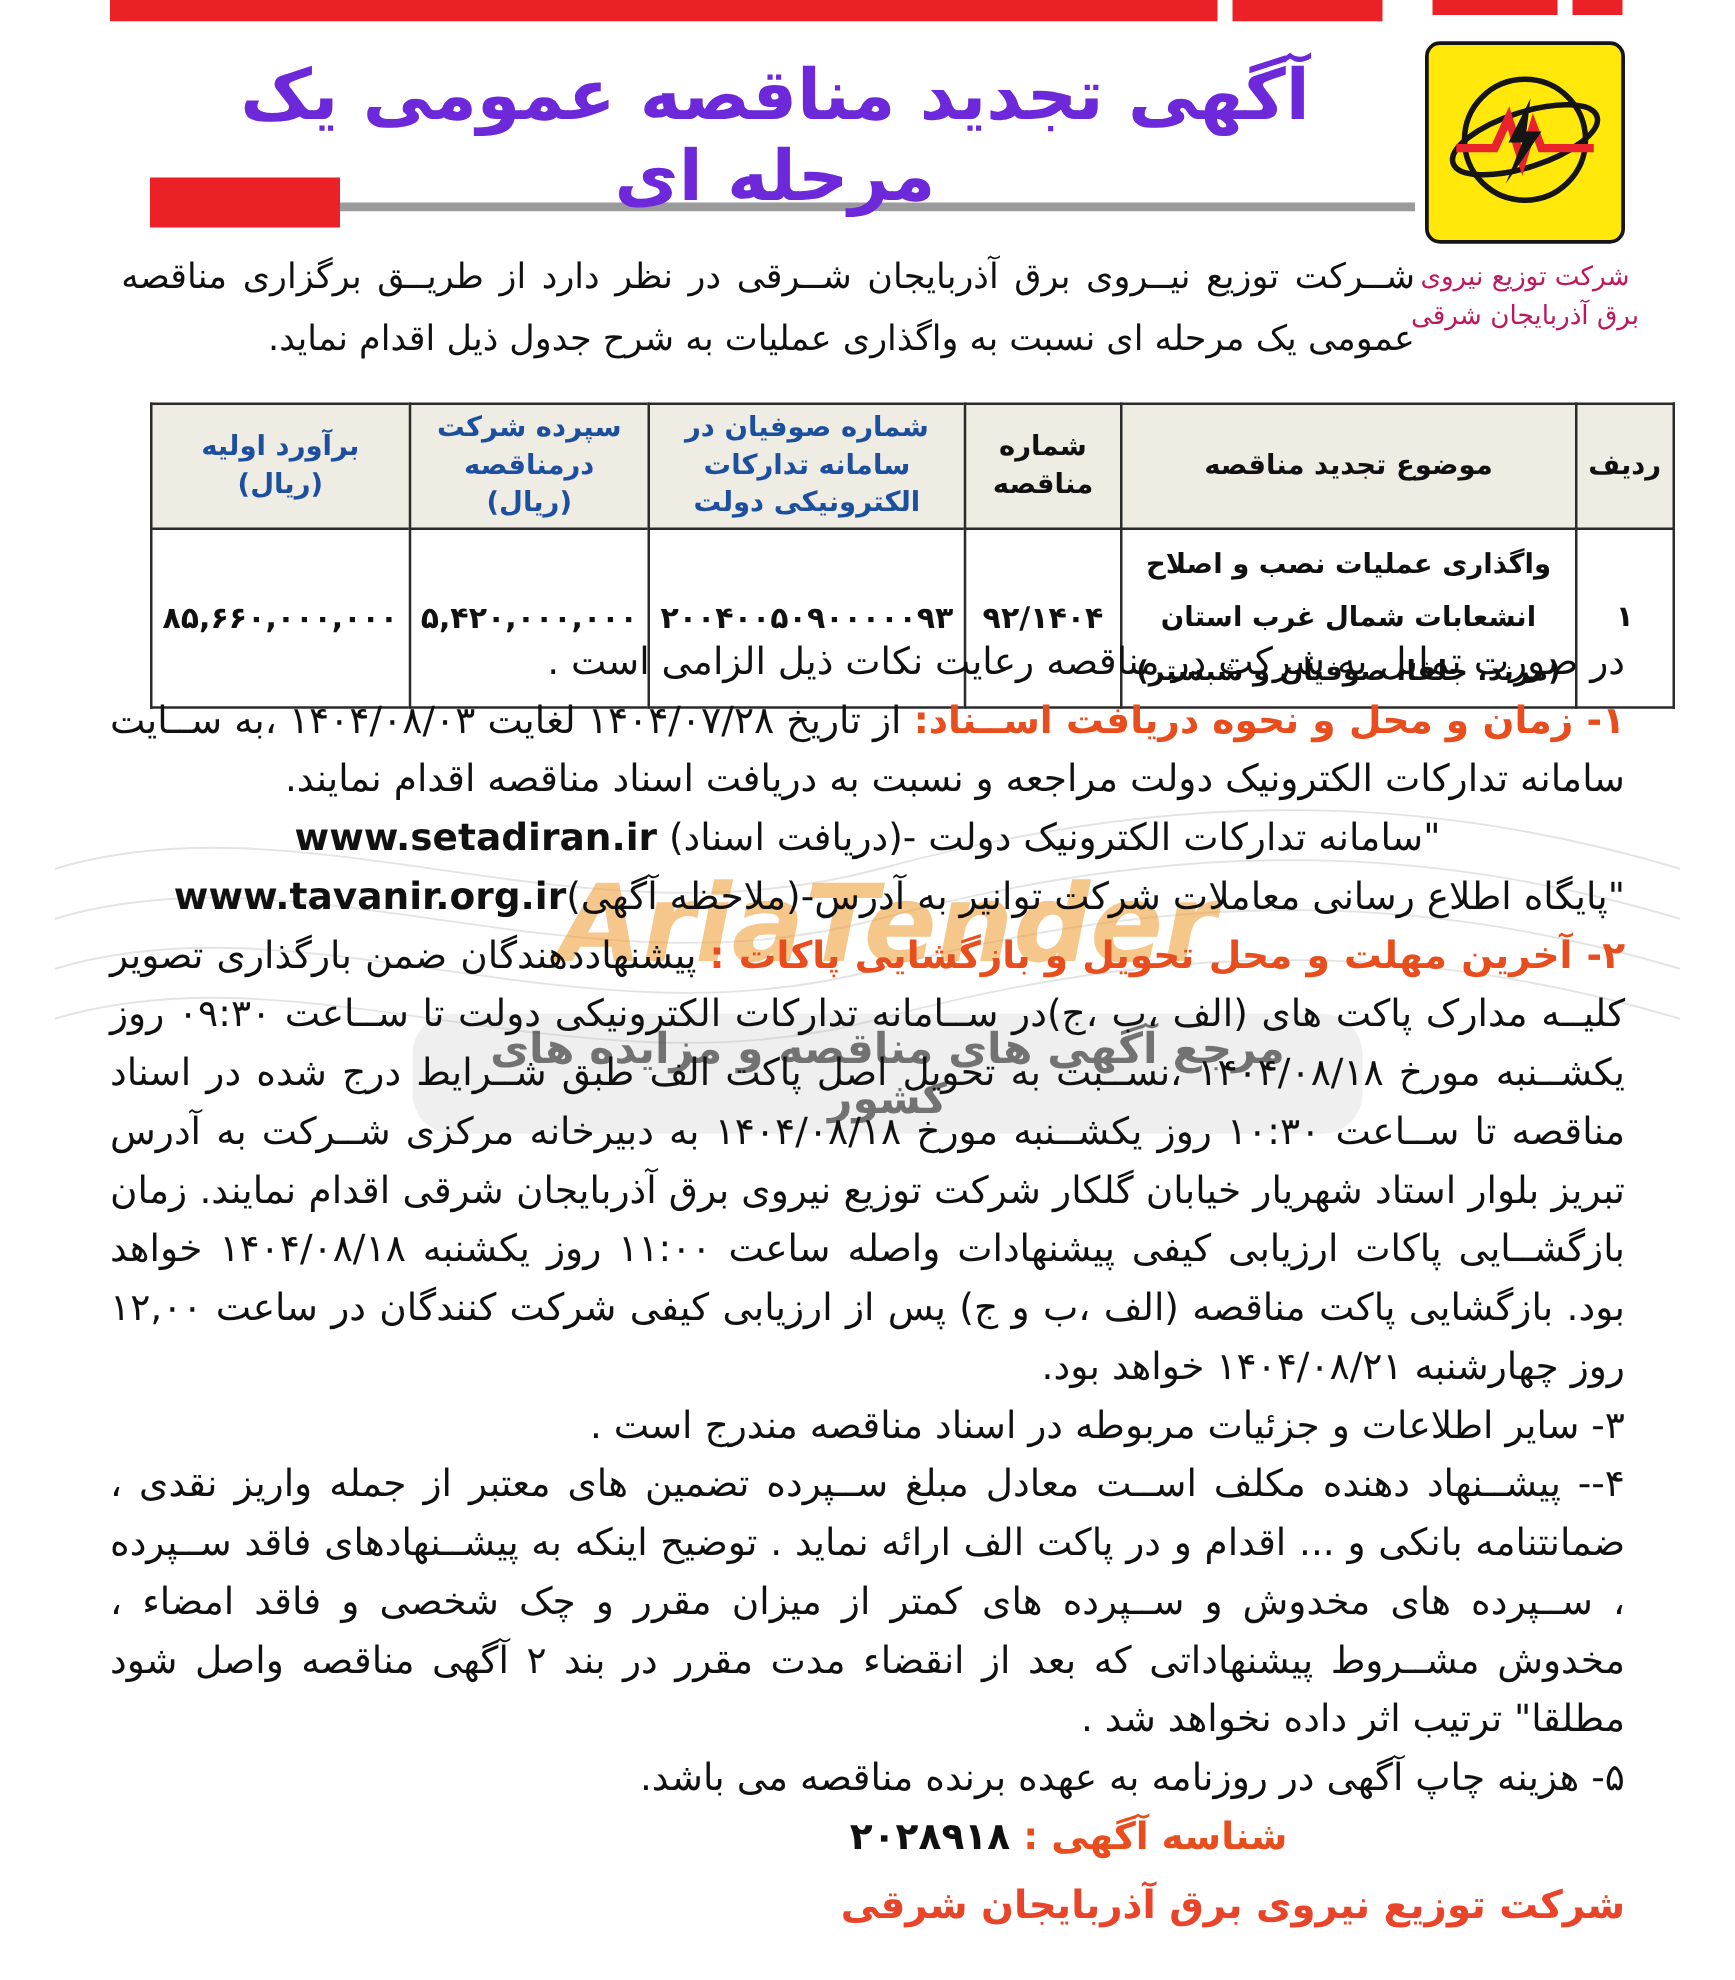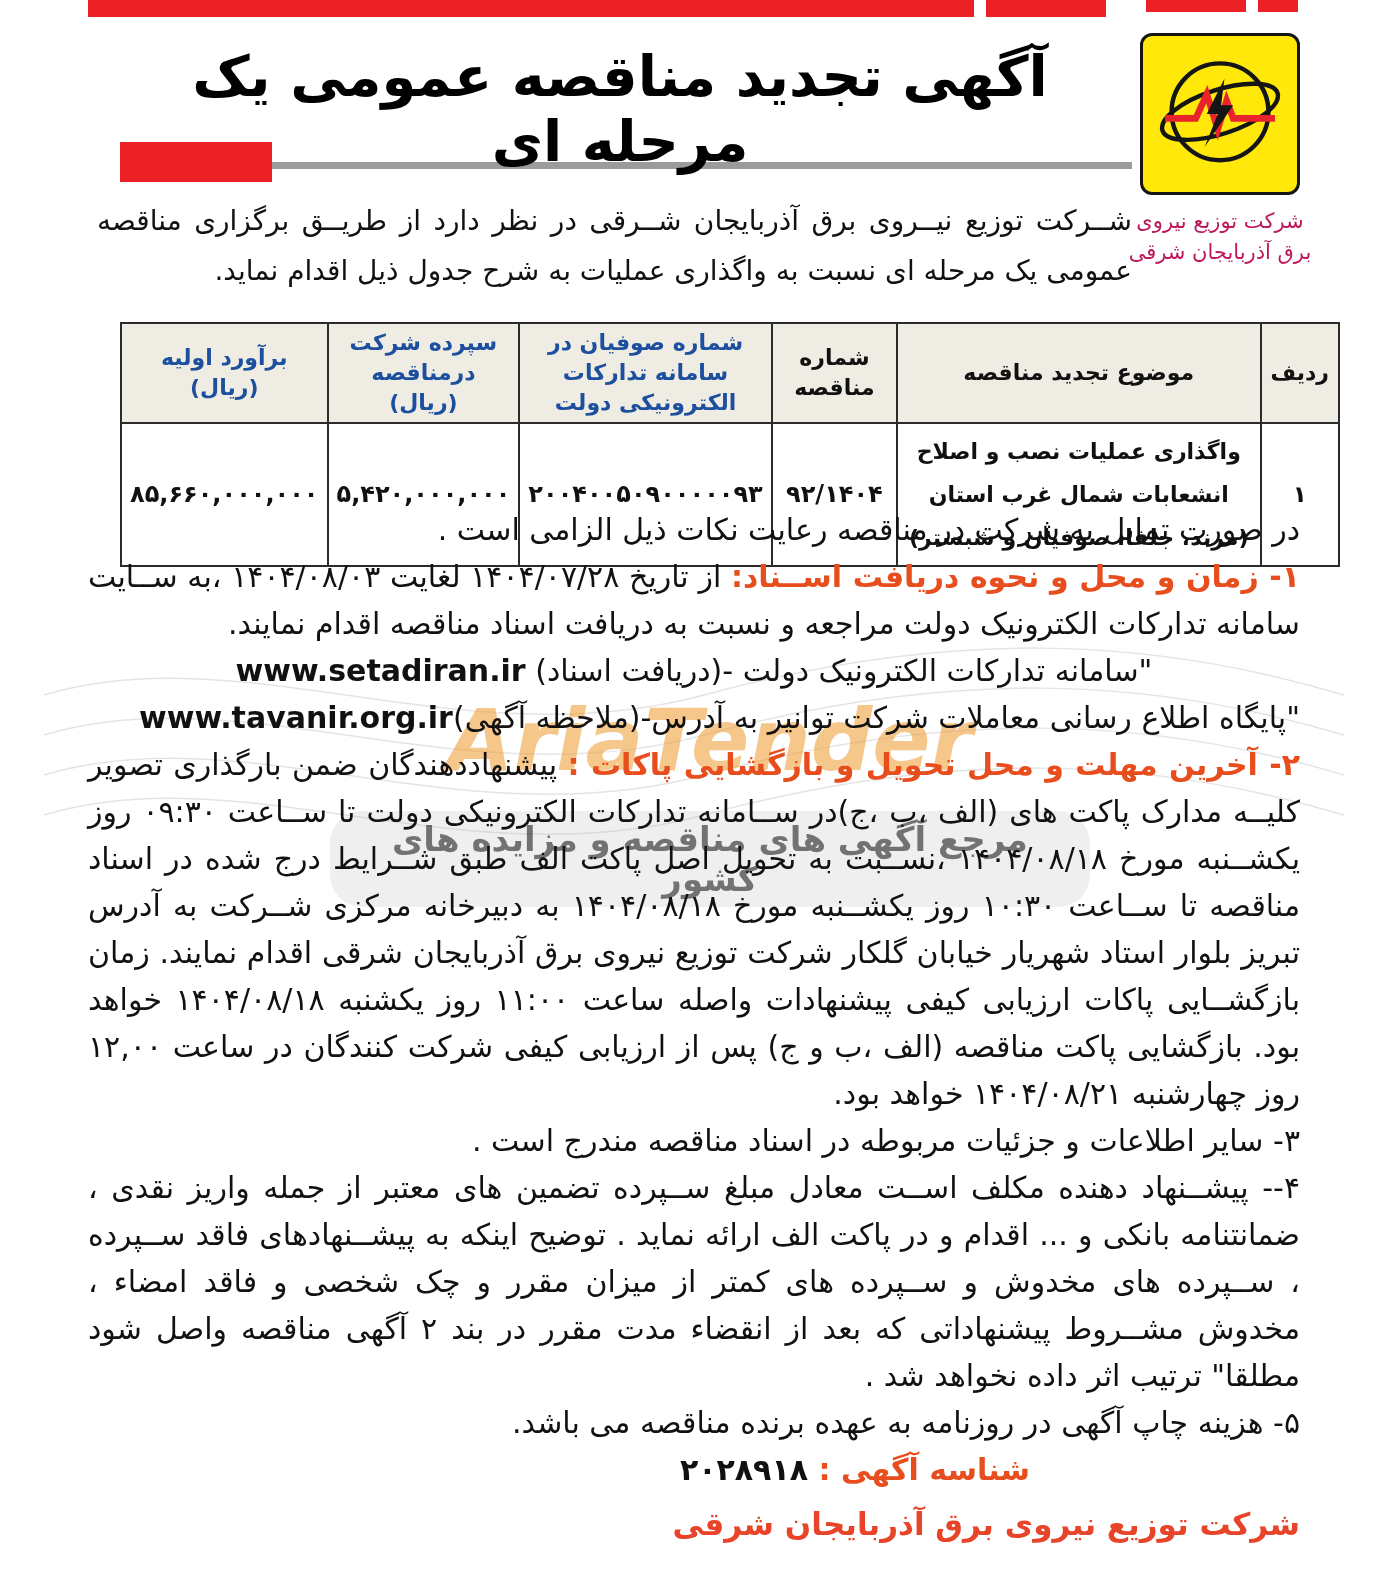--- a/index.html
+++ b/index.html
@@ -12,21 +12,21 @@
   
   .topbar { position:absolute; top:0; height:17px; background:#ec2027; }
   .topbar.b1 { left:88px;  width:886px; }
   .topbar.b2 { left:986px; width:120px; }
   .topbar.b3 { left:1146px; width:100px; height:12px; }
   .topbar.b4 { left:1258px; width:40px;  height:12px; }
 
   
   .title {
     position:absolute; top:44px; left:110px; width:1020px; z-index:2;
-    text-align:center; font-size:56px; font-weight:bold; color:#000000;
+    text-align:center; font-size:56px; font-weight:bold; color:#6d28d9;
   }
   .divider   { position:absolute; top:162px; left:120px; width:1012px; height:7px; background:#9b9b9b; z-index:1; }
   .red-block { position:absolute; top:142px; left:120px; width:152px; height:40px; background:#ec2027; z-index:2; }
 
   .logo-box {
     position:absolute; top:33px; right:88px; width:160px; height:162px; z-index:2;
     background:#ffe80a; border:3px solid #151515; border-radius:12px;
     display:flex; align-items:center; justify-content:center;
   }
   .logo-caption {

